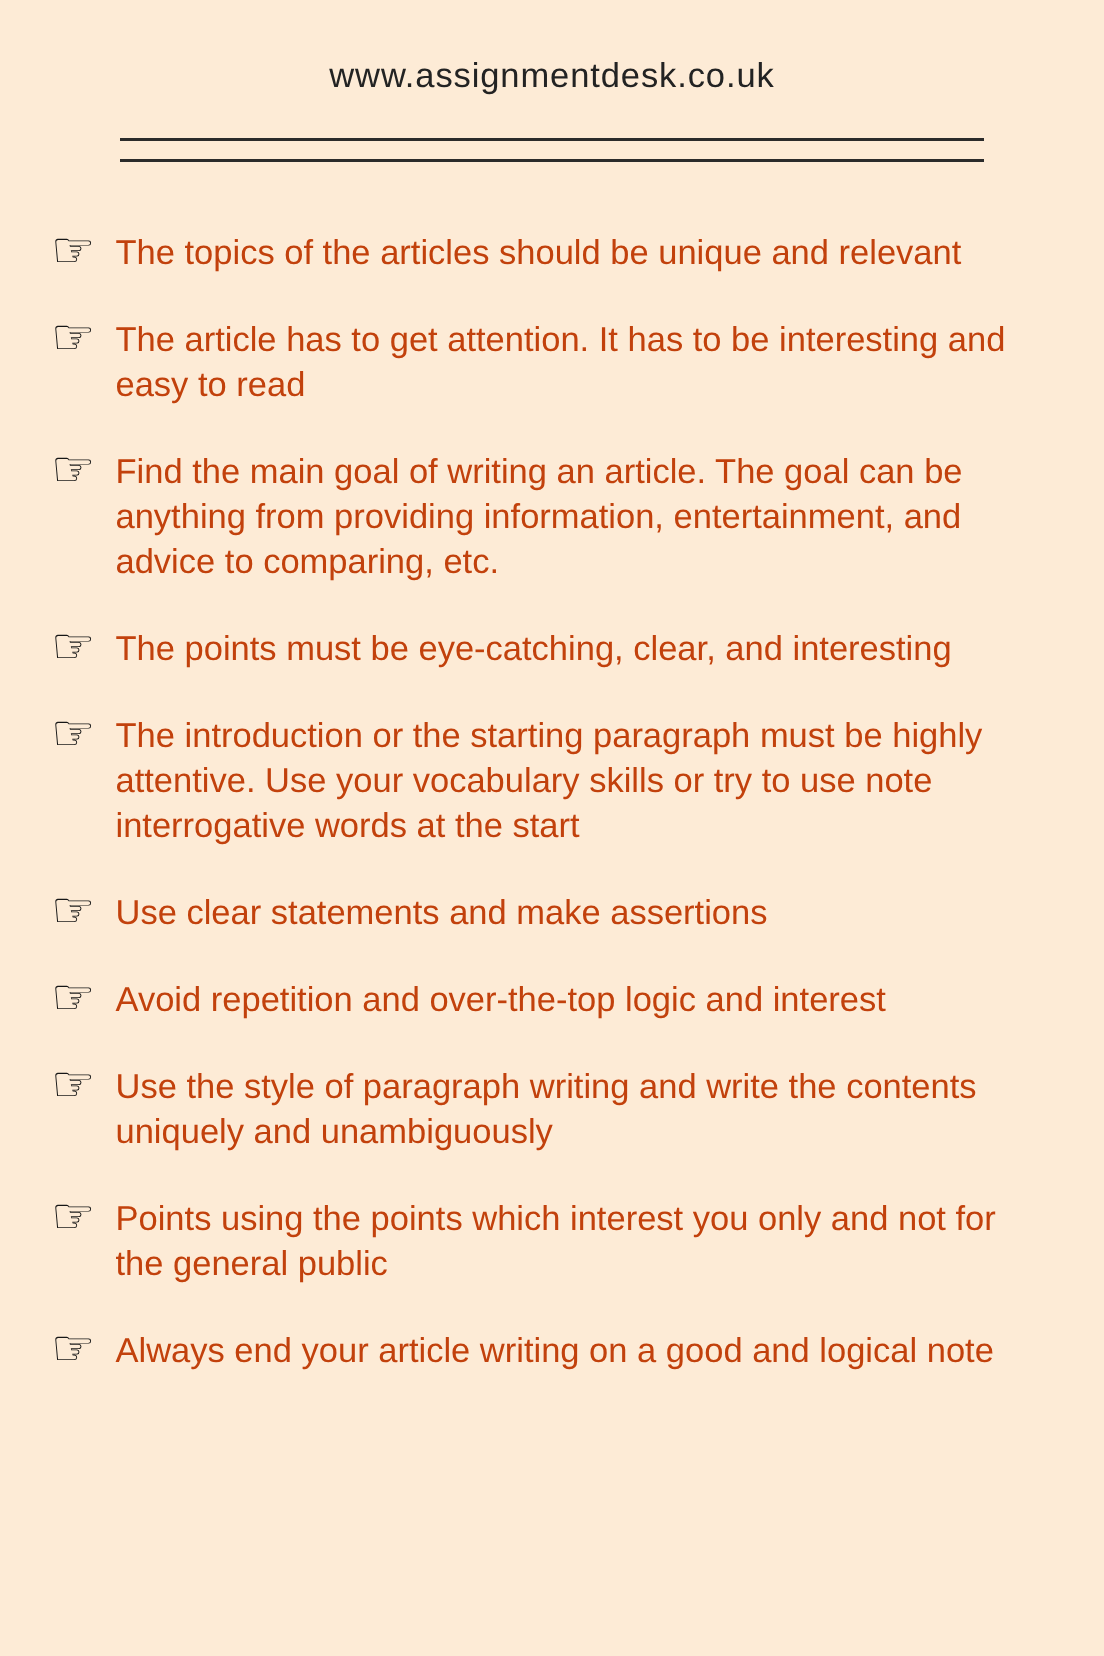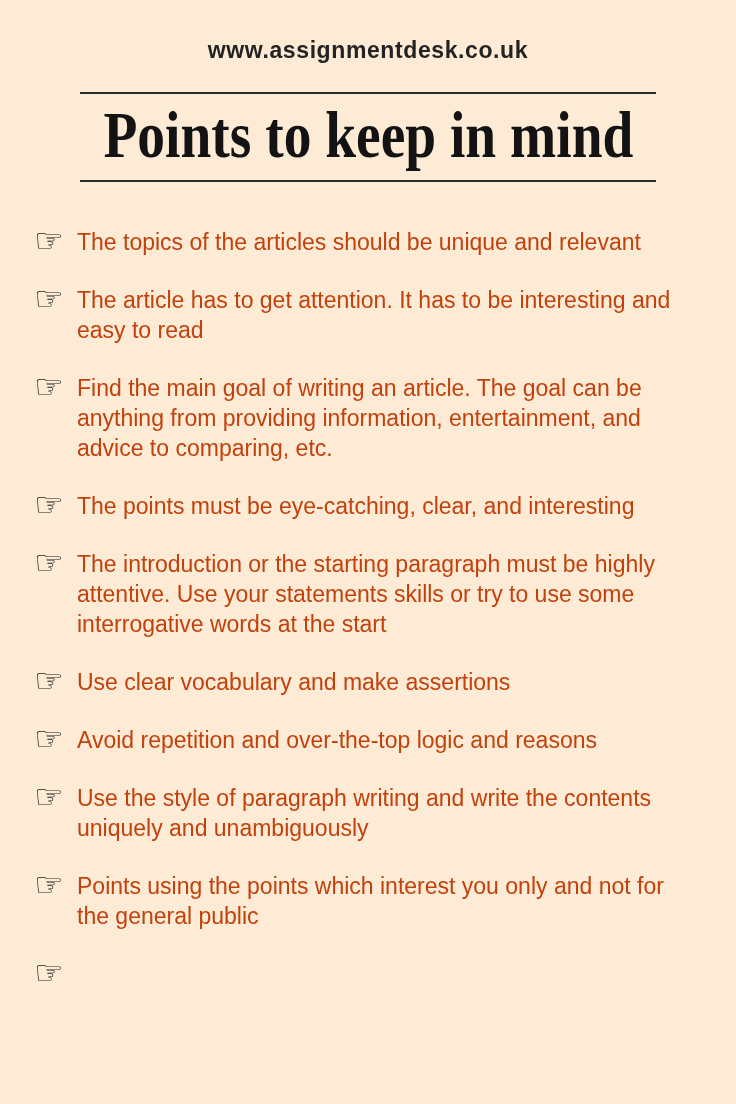--- a/index.html
+++ b/index.html
@@ -11,21 +11,20 @@
     background: var(--bg, #fdebd6);
     font-family: "Liberation Sans", sans-serif;
     overflow: hidden;
   }
   .site-url {
     padding-top: 37px;
     text-align: center;
     font-size: 23px;
     letter-spacing: 0.6px;
     color: #232323;
-    font-weight: bold;
   }
   .rule {
     width: 576px;
     height: 2px;
     background: #2b2b2b;
     margin: 0 auto;
   }
   .rule-top { margin-top: 28px; }
   .rule-bottom { margin-top: 12px; }
   .title, .subtitle {
@@ -71,23 +70,20 @@
   }
 </style>
 </head>
 <body>
 
 <div class="page" style="--bg: #fdebd6; --accent: #af7c36;">
   <div class="site-url">www.assignmentdesk.co.uk</div>
 
   <div class="rule rule-top"></div>
 
-  <h1 class="title">
-    <span class="squeeze">Points to keep in mind</span>
-  </h1>
 
 
   <div class="rule rule-bottom"></div>
 
   <ul class="points">
       <li class="point">
         <span class="hand">☞</span>
         <span class="point-text">The topics of the articles should be unique and relevant</span>
       </li>
       <li class="point">
@@ -97,35 +93,36 @@
       <li class="point">
         <span class="hand">☞</span>
         <span class="point-text">Find the main goal of writing an article. The goal can be anything from providing information, entertainment, and advice to comparing, etc.</span>
       </li>
       <li class="point">
         <span class="hand">☞</span>
         <span class="point-text">The points must be eye-catching, clear, and interesting</span>
       </li>
       <li class="point">
         <span class="hand">☞</span>
-        <span class="point-text">The introduction or the starting paragraph must be highly attentive. Use your statements skills or try to use some interrogative words at the start</span>
+        <span class="point-text">The introduction or the starting paragraph must be highly attentive. Use your vocabulary skills or try to use note interrogative words at the start</span>
       </li>
       <li class="point">
         <span class="hand">☞</span>
-        <span class="point-text">Use clear vocabulary and make assertions</span>
+        <span class="point-text">Use clear statements and make assertions</span>
       </li>
       <li class="point">
         <span class="hand">☞</span>
-        <span class="point-text">Avoid repetition and over-the-top logic and reasons</span>
+        <span class="point-text">Avoid repetition and over-the-top logic and interest</span>
       </li>
       <li class="point">
         <span class="hand">☞</span>
         <span class="point-text">Use the style of paragraph writing and write the contents uniquely and unambiguously</span>
       </li>
       <li class="point">
         <span class="hand">☞</span>
         <span class="point-text">Points using the points which interest you only and not for the general public</span>
       </li>
       <li class="point">
         <span class="hand">☞</span>
+        <span class="point-text">Always end your article writing on a good and logical note</span>
       </li>
     </ul>
 </div>
 
 </body></html>

